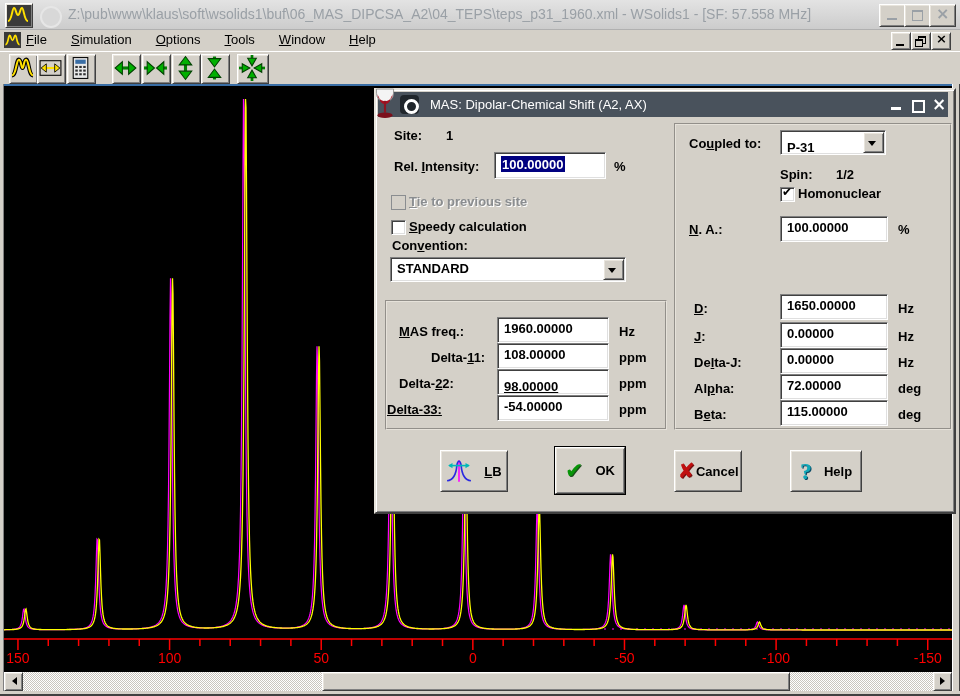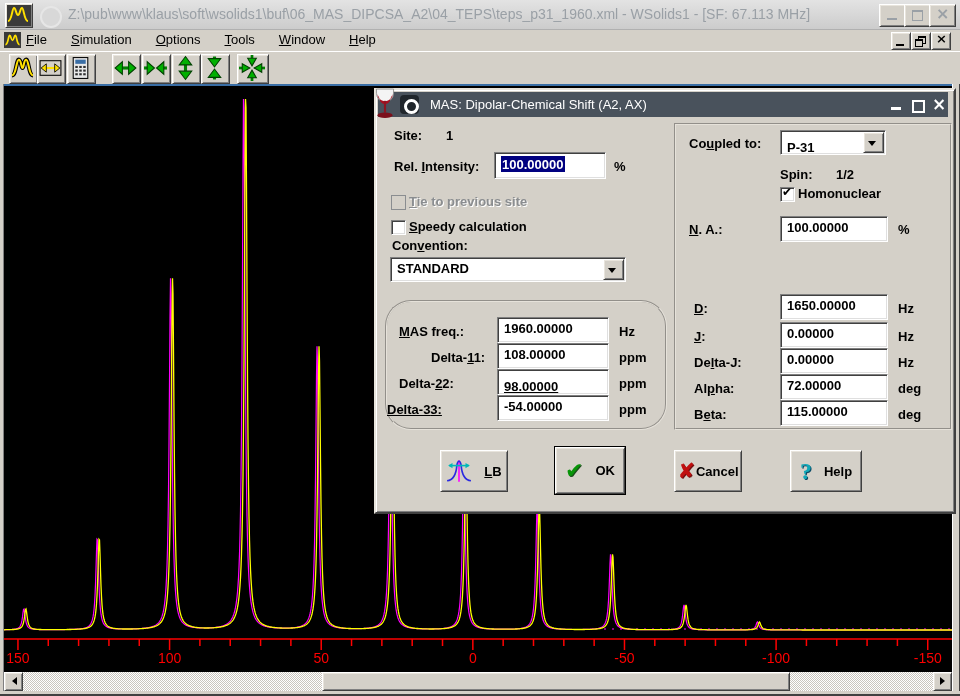--- a/index.html
+++ b/index.html
@@ -38,21 +38,21 @@
 
 <div id="window">
 
   <div class="abs" style="left:0;top:0;width:960px;height:29px;background:linear-gradient(#e3e3e3,#cccccc);border-bottom:1px solid #b0b0b0;">
     <div class="abs raised" style="left:5px;top:3px;width:26px;height:23px;background:#3a3a3a;">
       <svg width="24" height="21" viewBox="0 0 24 21">
         <path d="M2 17 C6 17 6 4 8 4 C10 4 10 11 12 11 C14 11 14 4 16 4 C18 4 18 17 22 17" stroke="#ffe000" stroke-width="2" fill="none"></path>
       </svg>
     </div>
     <div class="abs" style="left:40px;top:6px;width:18px;height:18px;border:2px solid #e6e6e6;border-radius:50%;background:#d8d8d8;"></div>
-    <div class="abs" style="left:68px;top:6px;width:800px;font:14px 'Liberation Sans',sans-serif;color:#9a9fa6;color:#9aa0a6;white-space:nowrap;overflow:hidden;">Z:\pub\www\klaus\soft\wsolids1\buf\06_MAS_DIPCSA_A2\04_TEPS\teps_p31_1960.xml - WSolids1 - [SF: 67.113 MHz]</div>
+    <div class="abs" style="left:68px;top:6px;width:800px;font:14px 'Liberation Sans',sans-serif;color:#9a9fa6;color:#9aa0a6;white-space:nowrap;overflow:hidden;">Z:\pub\www\klaus\soft\wsolids1\buf\06_MAS_DIPCSA_A2\04_TEPS\teps_p31_1960.xml - WSolids1 - [SF: 57.558 MHz]</div>
     <div class="abs raised" style="left:879px;top:4px;width:25px;height:21px;">
       <span class="abs" style="left:7px;top:13px;width:10px;height:2px;background:#9aa0a6;"></span>
     </div>
     <div class="abs raised" style="left:904px;top:4px;width:25px;height:21px;">
       <span class="abs" style="left:7px;top:5px;width:9px;height:8px;border:1px solid #9aa0a6;border-top-width:2px;"></span>
     </div>
     <div class="abs raised" style="left:929px;top:4px;width:25px;height:21px;">
       <span class="abs" style="left:6px;top:-1px;font:bold 16px 'DejaVu Sans',sans-serif;color:#9aa0a6;">×</span>
     </div>
   </div>
@@ -264,21 +264,21 @@
     <span class="lbl abs" style="left:33px;top:129px;"><u>S</u>peedy calculation</span>
 
     <span class="lbl abs" style="left:16px;top:148px;">Con<u>v</u>ention:</span>
     <div class="sunken abs" style="left:14px;top:167px;width:234px;height:23px;">
       <div class="valtxt" style="padding-top:3px;">STANDARD</div>
       <div class="raised abs" style="right:1px;top:1px;width:19px;height:19px;">
         <span class="tri-down" style="top:8px;left:4px;"></span>
       </div>
     </div>
 
-    <div class="grp" style="left:9px;top:210px;width:278px;height:126px;border-radius:26px;">
+    <div class="grp" style="left:9px;top:210px;width:278px;height:126px;">
       <span class="lbl abs" style="left:12px;top:22px;"><u>M</u>AS freq.:</span>
       <div class="sunken abs" style="left:110px;top:15px;width:110px;height:24px;">
         <div class="valtxt" style="padding-top:3px;">1960.00000</div>
       </div>
       <span class="lbl abs" style="left:232px;top:22px;">Hz</span>
 
       <span class="lbl abs" style="left:12px;top:48px;padding-left:32px;">Delta-<u>1</u>1:</span>
       <div class="sunken abs" style="left:110px;top:41px;width:110px;height:24px;">
         <div class="valtxt" style="padding-top:3px;">108.00000</div>
       </div>

